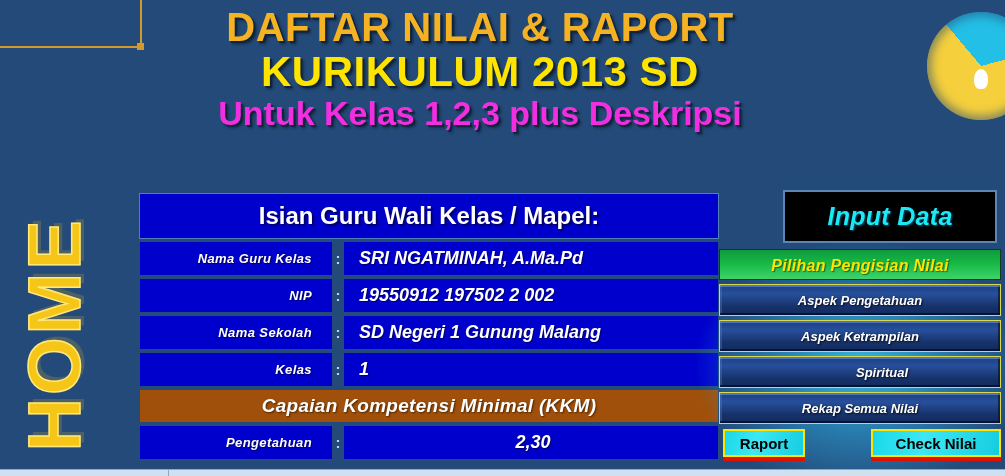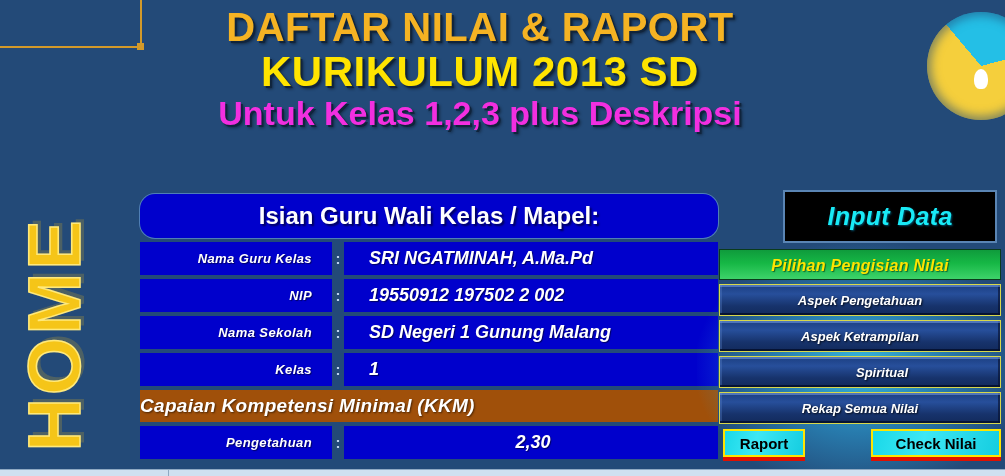--- a/index.html
+++ b/index.html
@@ -67,41 +67,40 @@
     -webkit-text-stroke:1.5px #ffe97a;
   }
 
   
   .form{position:absolute;left:140px;top:194px;width:578px;}
   .bar-head{
     background:#0000cc;color:#fff;font-size:24px;font-weight:bold;
     height:44px;line-height:44px;text-align:center;
     text-shadow:2px 2px 2px rgba(0,0,0,.55);
     box-shadow:0 0 0 1px #4f7fb6;
-    border-radius:15px;
   }
   .row{display:flex;align-items:stretch;margin-top:4px;height:33px;}
   .lbl{
     background:#0000cc;color:#fff;font-size:13px;font-weight:bold;font-style:italic;
     flex:0 0 192px;display:flex;align-items:center;justify-content:flex-end;
     padding-right:20px;box-sizing:border-box;letter-spacing:.4px;
     text-shadow:1px 1px 1px rgba(0,0,0,.5);
   }
   .colon{
     color:#bcd2ee;font-size:15px;font-weight:bold;width:12px;
     display:flex;align-items:center;justify-content:center;
   }
   .val{
     background:#0000cc;color:#fff;font-size:18px;font-weight:bold;font-style:italic;
-    flex:1 1 auto;display:flex;align-items:center;padding-left:25px;
+    flex:1 1 auto;display:flex;align-items:center;padding-left:15px;
     box-sizing:border-box;text-shadow:1px 1px 1px rgba(0,0,0,.5);
   }
   .val.center{justify-content:center;padding-left:4px;}
   .kkm{
-    margin-top:4px;height:32px;line-height:32px;text-align:left;
+    margin-top:4px;height:32px;line-height:32px;text-align:center;
     background:#a0500a;color:#fff;font-size:19px;font-weight:bold;font-style:italic;
     text-shadow:1px 1px 2px rgba(0,0,0,.55);letter-spacing:.3px;
   }
 
   
   .right{position:absolute;left:715px;top:190px;width:290px;height:286px;}
   .glow{
     position:absolute;left:-18px;top:52px;width:326px;height:240px;
     background:radial-gradient(ellipse at 50% 52%, rgba(60,220,255,.75) 0%, rgba(45,180,235,.45) 38%, rgba(34,74,120,0) 72%);
     pointer-events:none;

